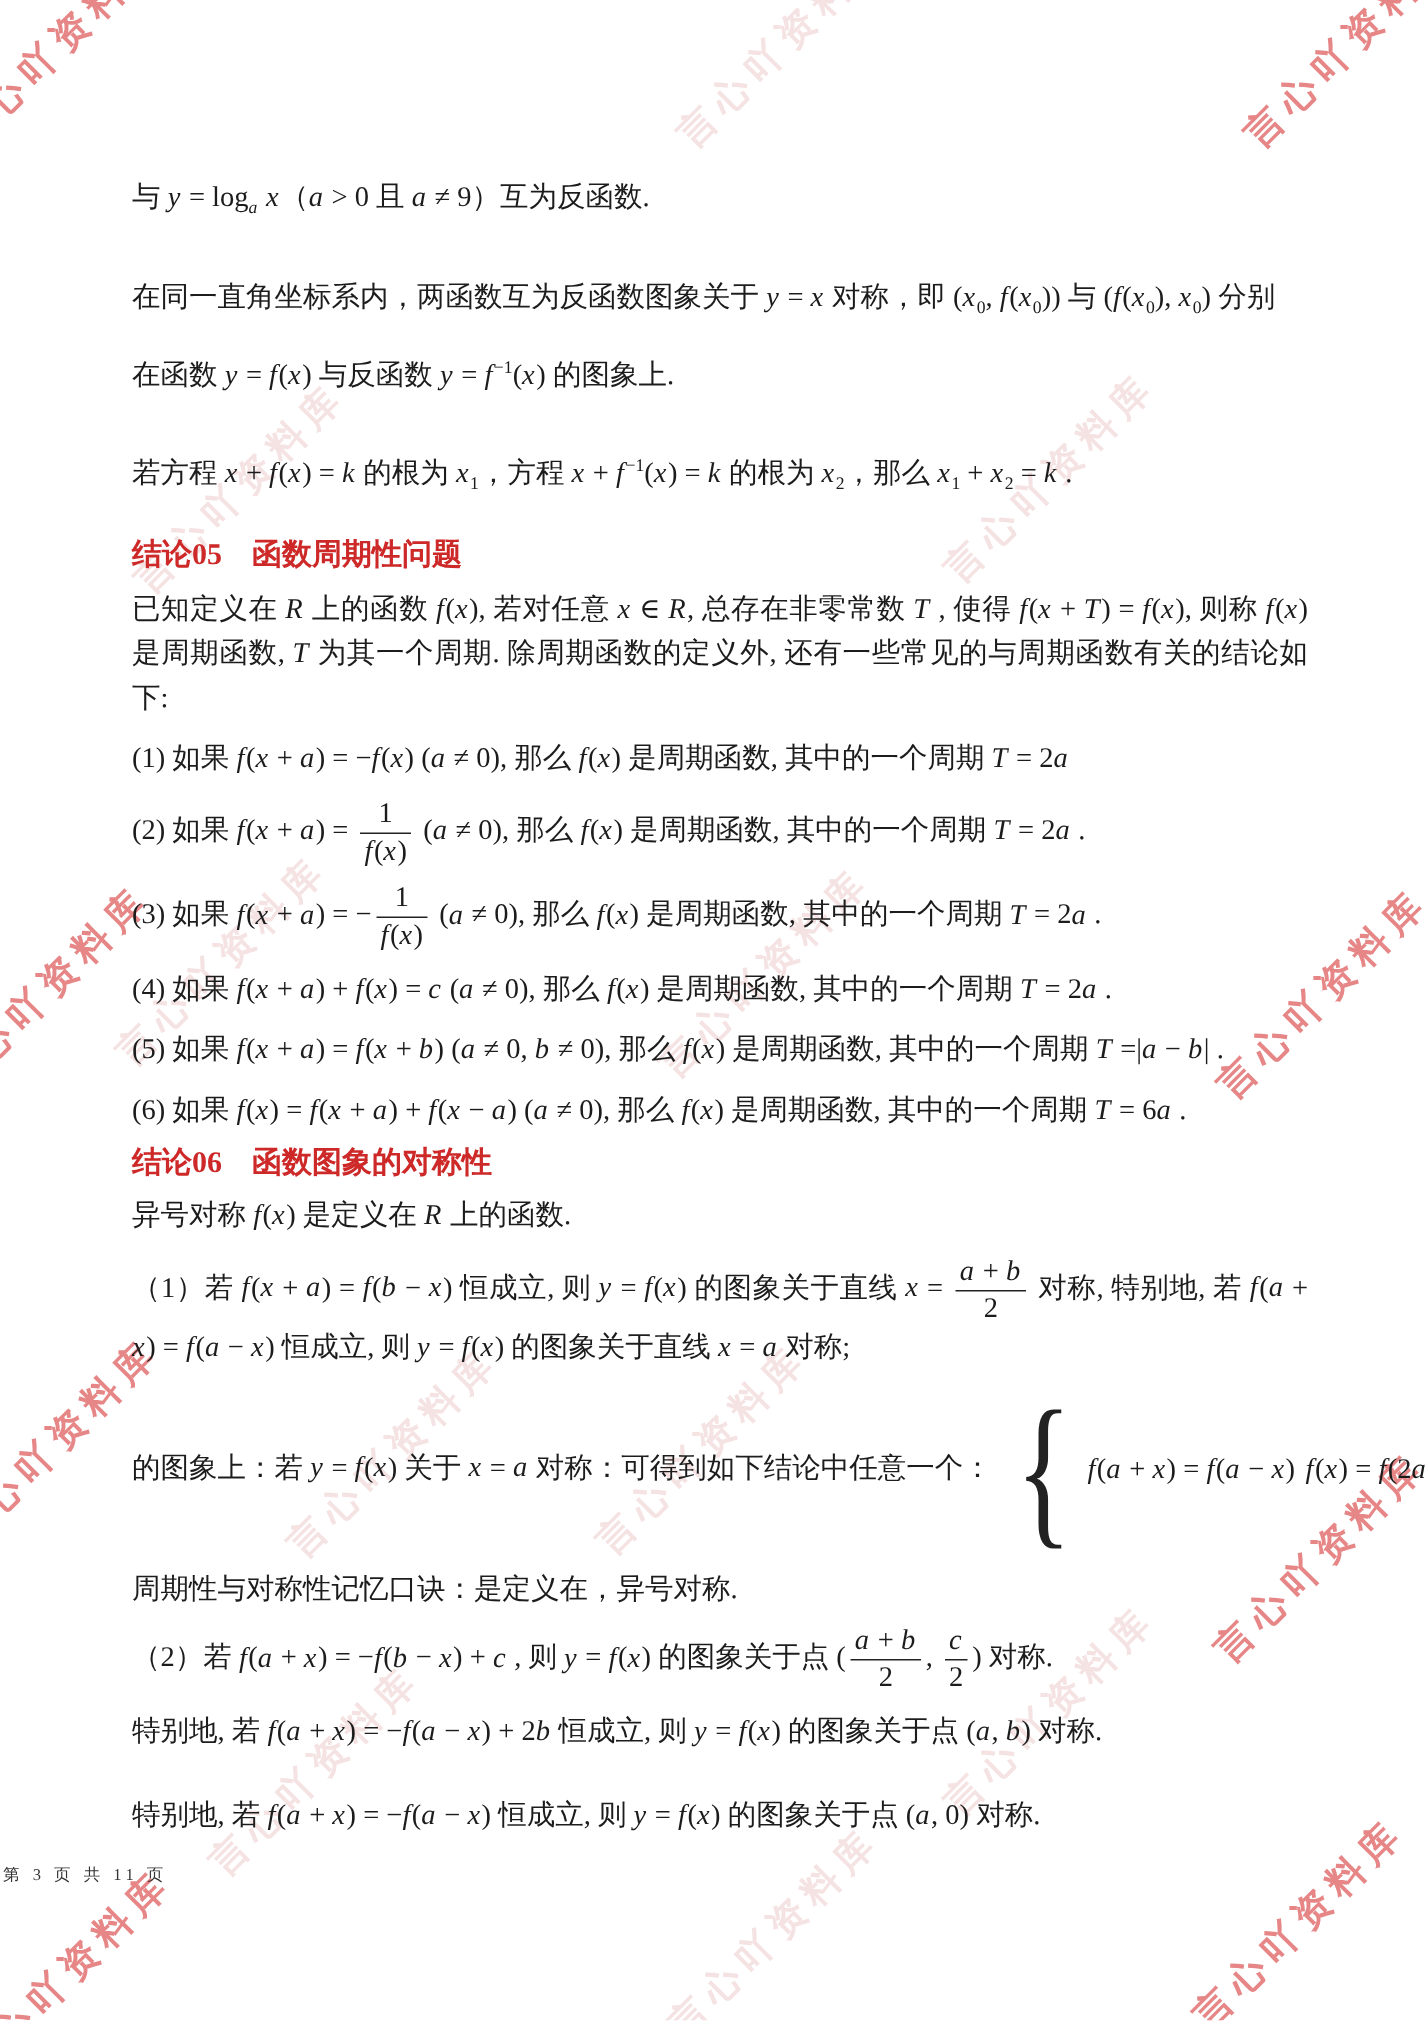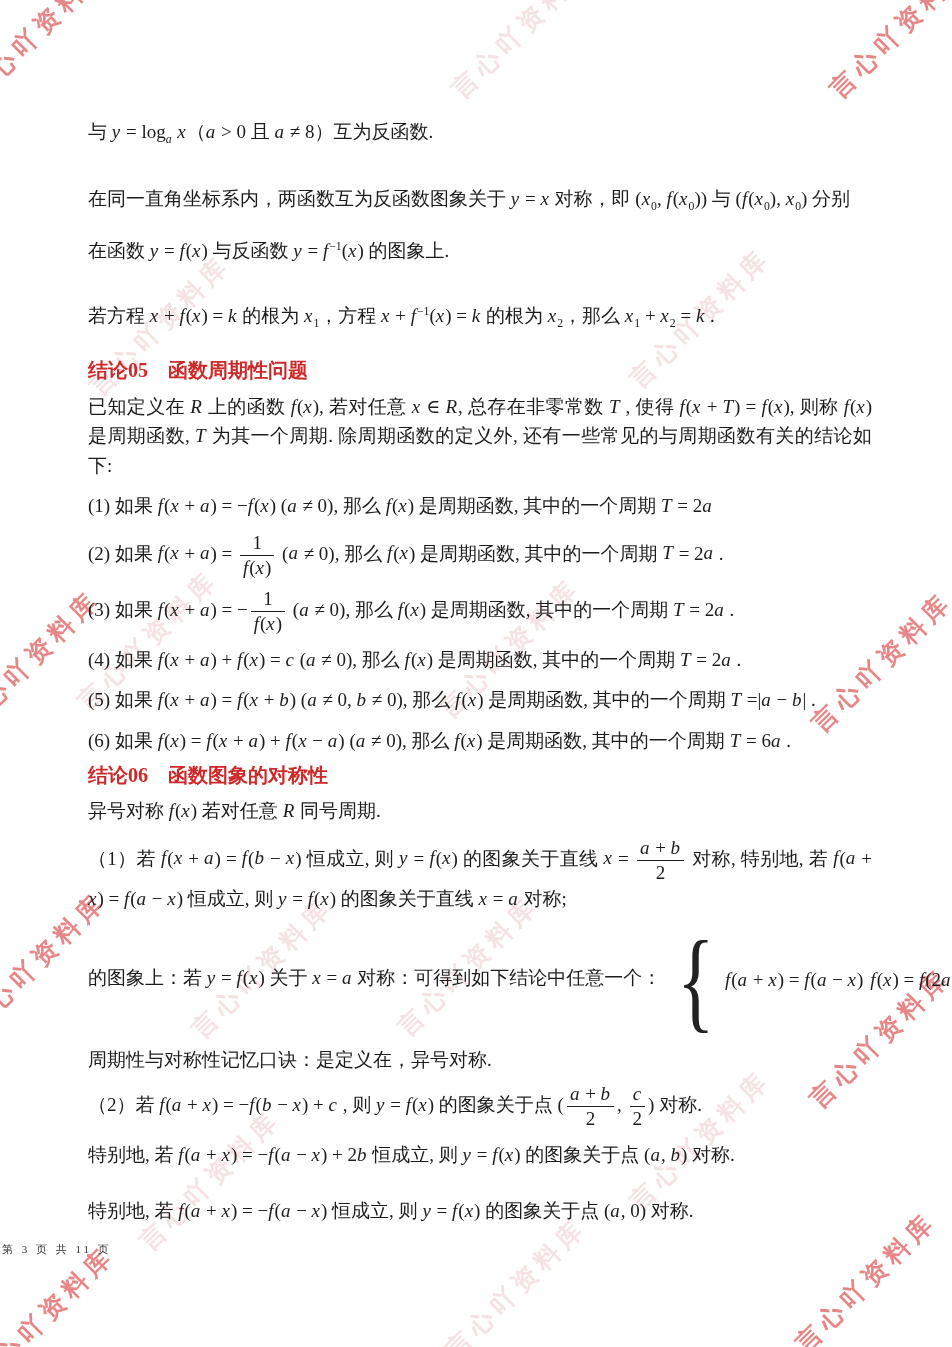--- a/index.html
+++ b/index.html
@@ -72,41 +72,41 @@
       <div class="wm wm-faint" style="left: 148px; top: 640px;">言心吖资料库</div>
       <div class="wm wm-faint" style="left: 510px; top: 648px;">言心吖资料库</div>
       <div class="wm wm-faint" style="left: 262px; top: 968px;">言心吖资料库</div>
       <div class="wm wm-faint" style="left: 468px; top: 966px;">言心吖资料库</div>
       <div class="wm wm-faint" style="left: 700px; top: 1140px;">言心吖资料库</div>
       <div class="wm wm-faint" style="left: 210px; top: 1180px;">言心吖资料库</div>
       <div class="wm wm-faint" style="left: 516px; top: 1288px;">言心吖资料库</div>
     </div>
 
   <div class="content">
-    <div class="line"><span class="tk">与 </span><span class="tk it">y</span><span class="tk"> = log</span><sub class="tk it">a</sub><span class="tk"> </span><span class="tk it">x</span><span class="tk">（</span><span class="tk it">a</span><span class="tk"> &gt; 0 且 </span><span class="tk it">a</span><span class="tk"> ≠ 8）互为反函数.</span></div>
+    <div class="line"><span class="tk">与 </span><span class="tk it">y</span><span class="tk"> = log</span><sub class="tk it">a</sub><span class="tk"> </span><span class="tk it">x</span><span class="tk">（</span><span class="tk it">a</span><span class="tk"> &gt; 0 且 </span><span class="tk it">a</span><span class="tk"> ≠ 9）互为反函数.</span></div>
     <div class="line" style="margin-top:38px"><span class="tk">在同一直角坐标系内，两函数互为反函数图象关于 </span><span class="tk it">y</span><span class="tk"> = </span><span class="tk it">x</span><span class="tk"> 对称，即 (</span><span class="tk it">x</span><sub class="tk">0</sub><span class="tk">, </span><span class="tk it">f</span><span class="tk">(</span><span class="tk it">x</span><sub class="tk">0</sub><span class="tk">)) 与 (</span><span class="tk it">f</span><span class="tk">(</span><span class="tk it">x</span><sub class="tk">0</sub><span class="tk">), </span><span class="tk it">x</span><sub class="tk">0</sub><span class="tk">) 分别</span></div>
     <div class="line" style="margin-top:24px"><span class="tk">在函数 </span><span class="tk it">y</span><span class="tk"> = </span><span class="tk it">f</span><span class="tk">(</span><span class="tk it">x</span><span class="tk">) 与反函数 </span><span class="tk it">y</span><span class="tk"> = </span><span class="tk it">f</span><sup class="tk">−1</sup><span class="tk">(</span><span class="tk it">x</span><span class="tk">) 的图象上.</span></div>
     <div class="line" style="margin-top:36px"><span class="tk">若方程 </span><span class="tk it">x</span><span class="tk"> + </span><span class="tk it">f</span><span class="tk">(</span><span class="tk it">x</span><span class="tk">) = </span><span class="tk it">k</span><span class="tk"> 的根为 </span><span class="tk it">x</span><sub class="tk">1</sub><span class="tk">，方程 </span><span class="tk it">x</span><span class="tk"> + </span><span class="tk it">f</span><sup class="tk">−1</sup><span class="tk">(</span><span class="tk it">x</span><span class="tk">) = </span><span class="tk it">k</span><span class="tk"> 的根为 </span><span class="tk it">x</span><sub class="tk">2</sub><span class="tk">，那么 </span><span class="tk it">x</span><sub class="tk">1</sub><span class="tk"> + </span><span class="tk it">x</span><sub class="tk">2</sub><span class="tk"> = </span><span class="tk it">k</span><span class="tk"> .</span></div>
 
     <div class="heading" style="margin-top:26px">
       <span>结论05</span><span class="ht">函数周期性问题</span>
     </div>
     <div class="para" style="margin-top:8px"><span class="tk">已知定义在 </span><span class="tk it">R</span><span class="tk"> 上的函数 </span><span class="tk it">f</span><span class="tk">(</span><span class="tk it">x</span><span class="tk">), 若对任意 </span><span class="tk it">x</span><span class="tk"> ∈ </span><span class="tk it">R</span><span class="tk">, 总存在非零常数 </span><span class="tk it">T</span><span class="tk"> , 使得 </span><span class="tk it">f</span><span class="tk">(</span><span class="tk it">x</span><span class="tk"> + </span><span class="tk it">T</span><span class="tk">) = </span><span class="tk it">f</span><span class="tk">(</span><span class="tk it">x</span><span class="tk">), 则称 </span><span class="tk it">f</span><span class="tk">(</span><span class="tk it">x</span><span class="tk">) 是周期函数, </span><span class="tk it">T</span><span class="tk"> 为其一个周期. 除周期函数的定义外, 还有一些常见的与周期函数有关的结论如下:</span></div>
 
     <div class="line" style="margin-top:12px"><span class="tk">(1) 如果 </span><span class="tk it">f</span><span class="tk">(</span><span class="tk it">x</span><span class="tk"> + </span><span class="tk it">a</span><span class="tk">) = −</span><span class="tk it">f</span><span class="tk">(</span><span class="tk it">x</span><span class="tk">) (</span><span class="tk it">a</span><span class="tk"> ≠ 0), 那么 </span><span class="tk it">f</span><span class="tk">(</span><span class="tk it">x</span><span class="tk">) 是周期函数, 其中的一个周期 </span><span class="tk it">T</span><span class="tk"> = 2</span><span class="tk it">a</span></div>
     <div class="line" style="margin-top:10px"><span class="tk">(2) 如果 </span><span class="tk it">f</span><span class="tk">(</span><span class="tk it">x</span><span class="tk"> + </span><span class="tk it">a</span><span class="tk">) = </span><span class="frac"><span class="num"><span class="tk">1</span></span><span class="den"><span class="tk it">f</span><span class="tk">(</span><span class="tk it">x</span><span class="tk">)</span></span></span><span class="tk"> (</span><span class="tk it">a</span><span class="tk"> ≠ 0), 那么 </span><span class="tk it">f</span><span class="tk">(</span><span class="tk it">x</span><span class="tk">) 是周期函数, 其中的一个周期 </span><span class="tk it">T</span><span class="tk"> = 2</span><span class="tk it">a</span><span class="tk"> .</span></div>
     <div class="line" style="margin-top:8px"><span class="tk">(3) 如果 </span><span class="tk it">f</span><span class="tk">(</span><span class="tk it">x</span><span class="tk"> + </span><span class="tk it">a</span><span class="tk">) = −</span><span class="frac"><span class="num"><span class="tk">1</span></span><span class="den"><span class="tk it">f</span><span class="tk">(</span><span class="tk it">x</span><span class="tk">)</span></span></span><span class="tk"> (</span><span class="tk it">a</span><span class="tk"> ≠ 0), 那么 </span><span class="tk it">f</span><span class="tk">(</span><span class="tk it">x</span><span class="tk">) 是周期函数, 其中的一个周期 </span><span class="tk it">T</span><span class="tk"> = 2</span><span class="tk it">a</span><span class="tk"> .</span></div>
     <div class="line" style="margin-top:10px"><span class="tk">(4) 如果 </span><span class="tk it">f</span><span class="tk">(</span><span class="tk it">x</span><span class="tk"> + </span><span class="tk it">a</span><span class="tk">) + </span><span class="tk it">f</span><span class="tk">(</span><span class="tk it">x</span><span class="tk">) = </span><span class="tk it">c</span><span class="tk"> (</span><span class="tk it">a</span><span class="tk"> ≠ 0), 那么 </span><span class="tk it">f</span><span class="tk">(</span><span class="tk it">x</span><span class="tk">) 是周期函数, 其中的一个周期 </span><span class="tk it">T</span><span class="tk"> = 2</span><span class="tk it">a</span><span class="tk"> .</span></div>
     <div class="line" style="margin-top:12px"><span class="tk">(5) 如果 </span><span class="tk it">f</span><span class="tk">(</span><span class="tk it">x</span><span class="tk"> + </span><span class="tk it">a</span><span class="tk">) = </span><span class="tk it">f</span><span class="tk">(</span><span class="tk it">x</span><span class="tk"> + </span><span class="tk it">b</span><span class="tk">) (</span><span class="tk it">a</span><span class="tk"> ≠ 0, </span><span class="tk it">b</span><span class="tk"> ≠ 0), 那么 </span><span class="tk it">f</span><span class="tk">(</span><span class="tk it">x</span><span class="tk">) 是周期函数, 其中的一个周期 </span><span class="tk it">T</span><span class="tk"> =|</span><span class="tk it">a</span><span class="tk"> − </span><span class="tk it">b</span><span class="tk">| .</span></div>
     <div class="line" style="margin-top:12px"><span class="tk">(6) 如果 </span><span class="tk it">f</span><span class="tk">(</span><span class="tk it">x</span><span class="tk">) = </span><span class="tk it">f</span><span class="tk">(</span><span class="tk it">x</span><span class="tk"> + </span><span class="tk it">a</span><span class="tk">) + </span><span class="tk it">f</span><span class="tk">(</span><span class="tk it">x</span><span class="tk"> − </span><span class="tk it">a</span><span class="tk">) (</span><span class="tk it">a</span><span class="tk"> ≠ 0), 那么 </span><span class="tk it">f</span><span class="tk">(</span><span class="tk it">x</span><span class="tk">) 是周期函数, 其中的一个周期 </span><span class="tk it">T</span><span class="tk"> = 6</span><span class="tk it">a</span><span class="tk"> .</span></div>
 
     <div class="heading" style="margin-top:6px">
       <span>结论06</span><span class="ht">函数图象的对称性</span>
     </div>
-    <div class="line" style="margin-top:8px"><span class="tk">异号对称 </span><span class="tk it">f</span><span class="tk">(</span><span class="tk it">x</span><span class="tk">) 若对任意 </span><span class="tk it">R</span><span class="tk"> 同号周期.</span></div>
+    <div class="line" style="margin-top:8px"><span class="tk">异号对称 </span><span class="tk it">f</span><span class="tk">(</span><span class="tk it">x</span><span class="tk">) 是定义在 </span><span class="tk it">R</span><span class="tk"> 上的函数.</span></div>
     <div class="para" style="margin-top:10px"><span class="tk">（1）若 </span><span class="tk it">f</span><span class="tk">(</span><span class="tk it">x</span><span class="tk"> + </span><span class="tk it">a</span><span class="tk">) = </span><span class="tk it">f</span><span class="tk">(</span><span class="tk it">b</span><span class="tk"> − </span><span class="tk it">x</span><span class="tk">) 恒成立, 则 </span><span class="tk it">y</span><span class="tk"> = </span><span class="tk it">f</span><span class="tk">(</span><span class="tk it">x</span><span class="tk">) 的图象关于直线 </span><span class="tk it">x</span><span class="tk"> = </span><span class="frac"><span class="num"><span class="tk it">a</span><span class="tk"> + </span><span class="tk it">b</span></span><span class="den"><span class="tk">2</span></span></span><span class="tk"> 对称, 特别地, 若 </span><span class="tk it">f</span><span class="tk">(</span><span class="tk it">a</span><span class="tk"> + </span><span class="tk it">x</span><span class="tk">) = </span><span class="tk it">f</span><span class="tk">(</span><span class="tk it">a</span><span class="tk"> − </span><span class="tk it">x</span><span class="tk">) 恒成立, 则 </span><span class="tk it">y</span><span class="tk"> = </span><span class="tk it">f</span><span class="tk">(</span><span class="tk it">x</span><span class="tk">) 的图象关于直线 </span><span class="tk it">x</span><span class="tk"> = </span><span class="tk it">a</span><span class="tk"> 对称;</span></div>
     <div class="line" style="margin-top:10px"><span class="tk">的图象上：若 </span><span class="tk it">y</span><span class="tk"> = </span><span class="tk it">f</span><span class="tk">(</span><span class="tk it">x</span><span class="tk">) 关于 </span><span class="tk it">x</span><span class="tk"> = </span><span class="tk it">a</span><span class="tk"> 对称：可得到如下结论中任意一个：</span><span class="sys">
           <span class="brace">{</span>
           <span class="rows">
             <span class="row"><span class="tk it">f</span><span class="tk">(</span><span class="tk it">a</span><span class="tk"> + </span><span class="tk it">x</span><span class="tk">) = </span><span class="tk it">f</span><span class="tk">(</span><span class="tk it">a</span><span class="tk"> − </span><span class="tk it">x</span><span class="tk">)</span></span>
             <span class="row"><span class="tk it">f</span><span class="tk">(</span><span class="tk it">x</span><span class="tk">) = </span><span class="tk it">f</span><span class="tk">(2</span><span class="tk it">a</span><span class="tk"> − </span><span class="tk it">x</span><span class="tk">)</span></span>
             <span class="row"><span class="tk it">f</span><span class="tk">(−</span><span class="tk it">x</span><span class="tk">) = </span><span class="tk it">f</span><span class="tk">(2</span><span class="tk it">a</span><span class="tk"> + </span><span class="tk it">x</span><span class="tk">)</span></span>
           </span>
         </span><span class="tk"> ;</span></div>
     <div class="line" style="margin-top:10px"><span class="tk">周期性与对称性记忆口诀：是定义在，异号对称.</span></div>

